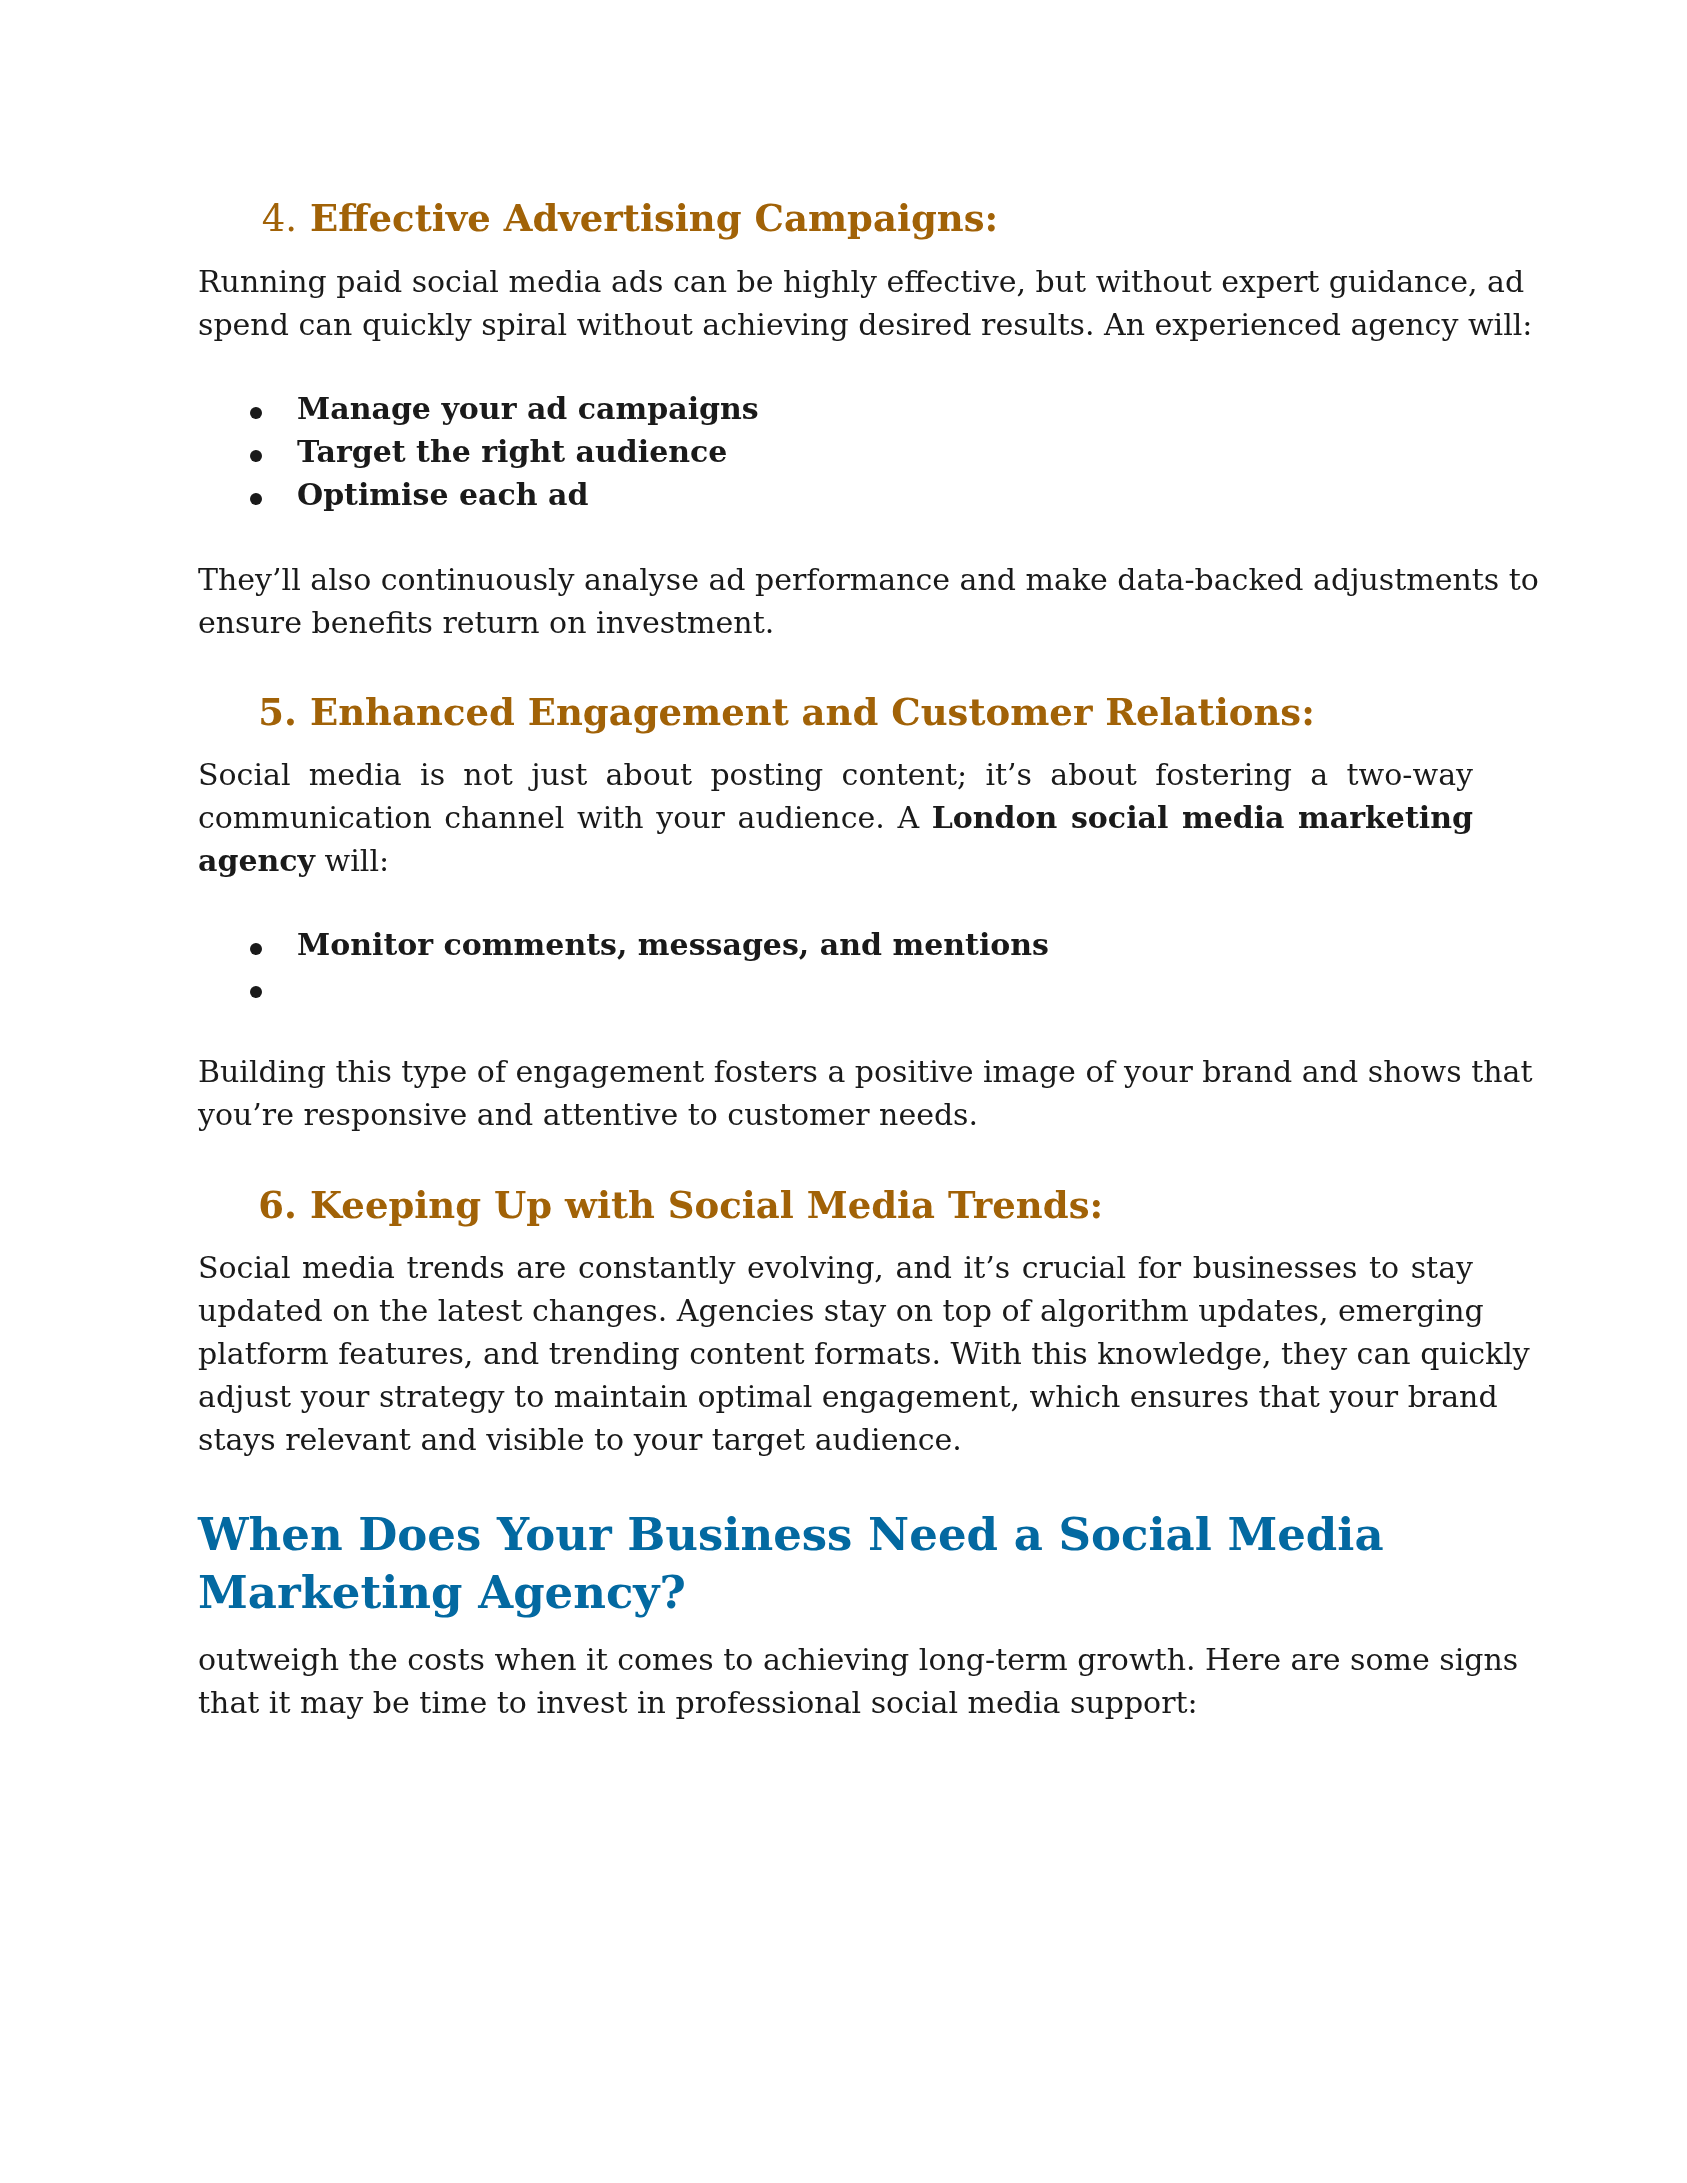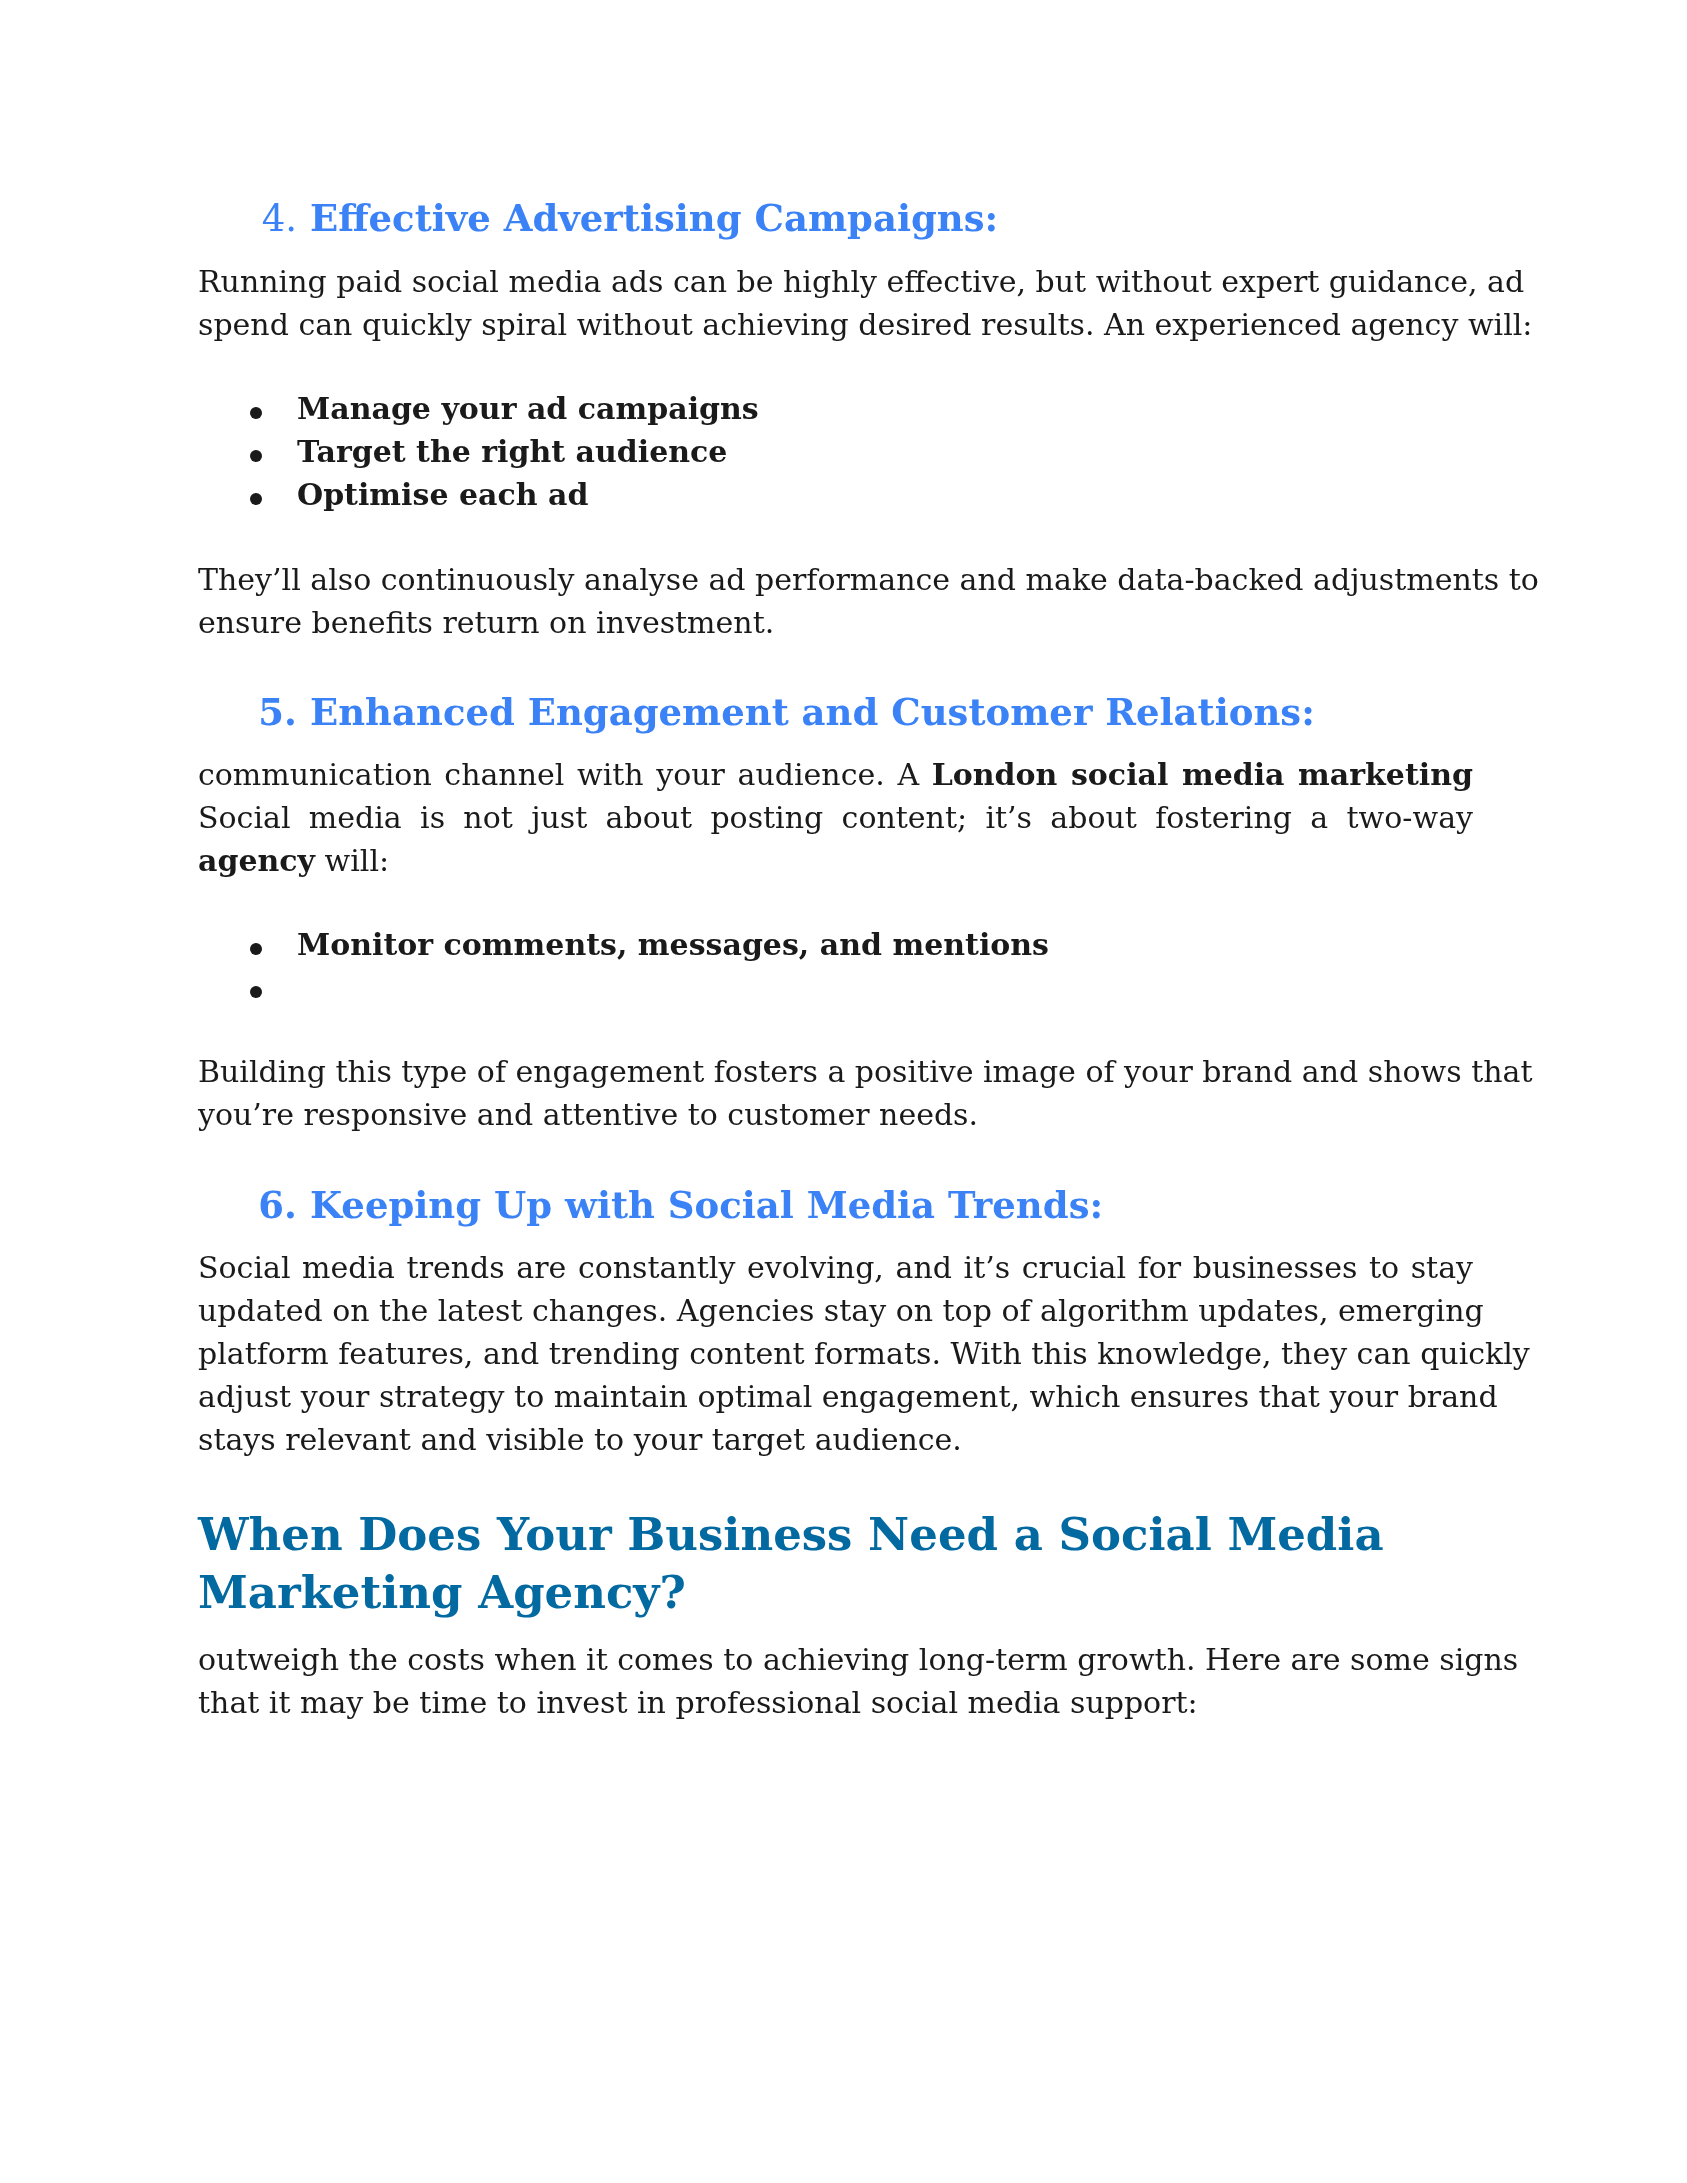--- a/index.html
+++ b/index.html
@@ -1,19 +1,19 @@
 <!DOCTYPE html>
 <html style="font-size:10.5px"><head>
 <meta charset="utf-8">
 <style>
   html, body { margin:0; padding:0; background:#ffffff; }
   body { width:1687px; height:2183px; position:relative; overflow:hidden;
          font-family:"DejaVu Serif", "Liberation Serif", serif; color:#1a1a1a; }
   .page { position:absolute; left:198px; top:0; width:1275px; }
-  .h3 { position:absolute; left:0; font-weight:bold; color:#3b82f6; font-size:37px; line-height:46px; white-space:nowrap; }
+  .h3 { position:absolute; left:0; font-weight:bold; color:#a16207; font-size:37px; line-height:46px; white-space:nowrap; }
   .h3 .num { display:inline-block; width:99px; text-align:right; padding-right:13px; font-weight:normal; }
   .h3 .num.b { font-weight:bold; }
   .p { position:absolute; left:0; width:1275px; font-size:30px; line-height:43px; text-align:justify; }
   .p .line { display:block; text-align:justify; text-align-last:justify; white-space:nowrap; }
   .p .line.last { text-align-last:left; }
   .ul { position:absolute; left:0; font-size:30px; line-height:43px;font-weight:bold; }
   .li { display:flex; align-items:center; white-space:nowrap; }
   .bullet { display:inline-block; width:99px; text-align:right; padding-right:0; }
   .bullet i { display:inline-block; width:12px; height:12px; border-radius:50%; background:#1a1a1a; margin-right:35px; }
   .h2 { position:absolute; left:0; font-weight:bold; font-size:45px; line-height:58px; color:#0369a1; white-space:nowrap; }
@@ -47,22 +47,22 @@
   </div>
   <div class="p" style="top:558px;">
     <span class="line">They’ll also continuously analyse ad performance and make data-backed adjustments to</span>
     <span class="line last">ensure benefits return on investment.</span>
   </div>
 
   <div class="h3" style="top:689px;">
     <span class="num b">5.</span><span>Enhanced Engagement and Customer Relations:</span>
   </div>
   <div class="p" style="top:753px;">
+    <span class="line">Social media is not just about posting content; it’s about fostering a two-way</span>
     <span class="line"><span>communication channel with your audience. A </span><b>London social media marketing</b></span>
-    <span class="line">Social media is not just about posting content; it’s about fostering a two-way</span>
     <span class="line last"><b>agency</b><span> will:</span></span>
   </div>
   <div class="ul" style="top:923px;text-align:right;">
     <div class="li">
         <span class="bullet"><i></i></span>
         <span>Monitor comments, messages, and mentions</span>
       </div>
     <div class="li">
         <span class="bullet"><i></i></span>
       </div>

